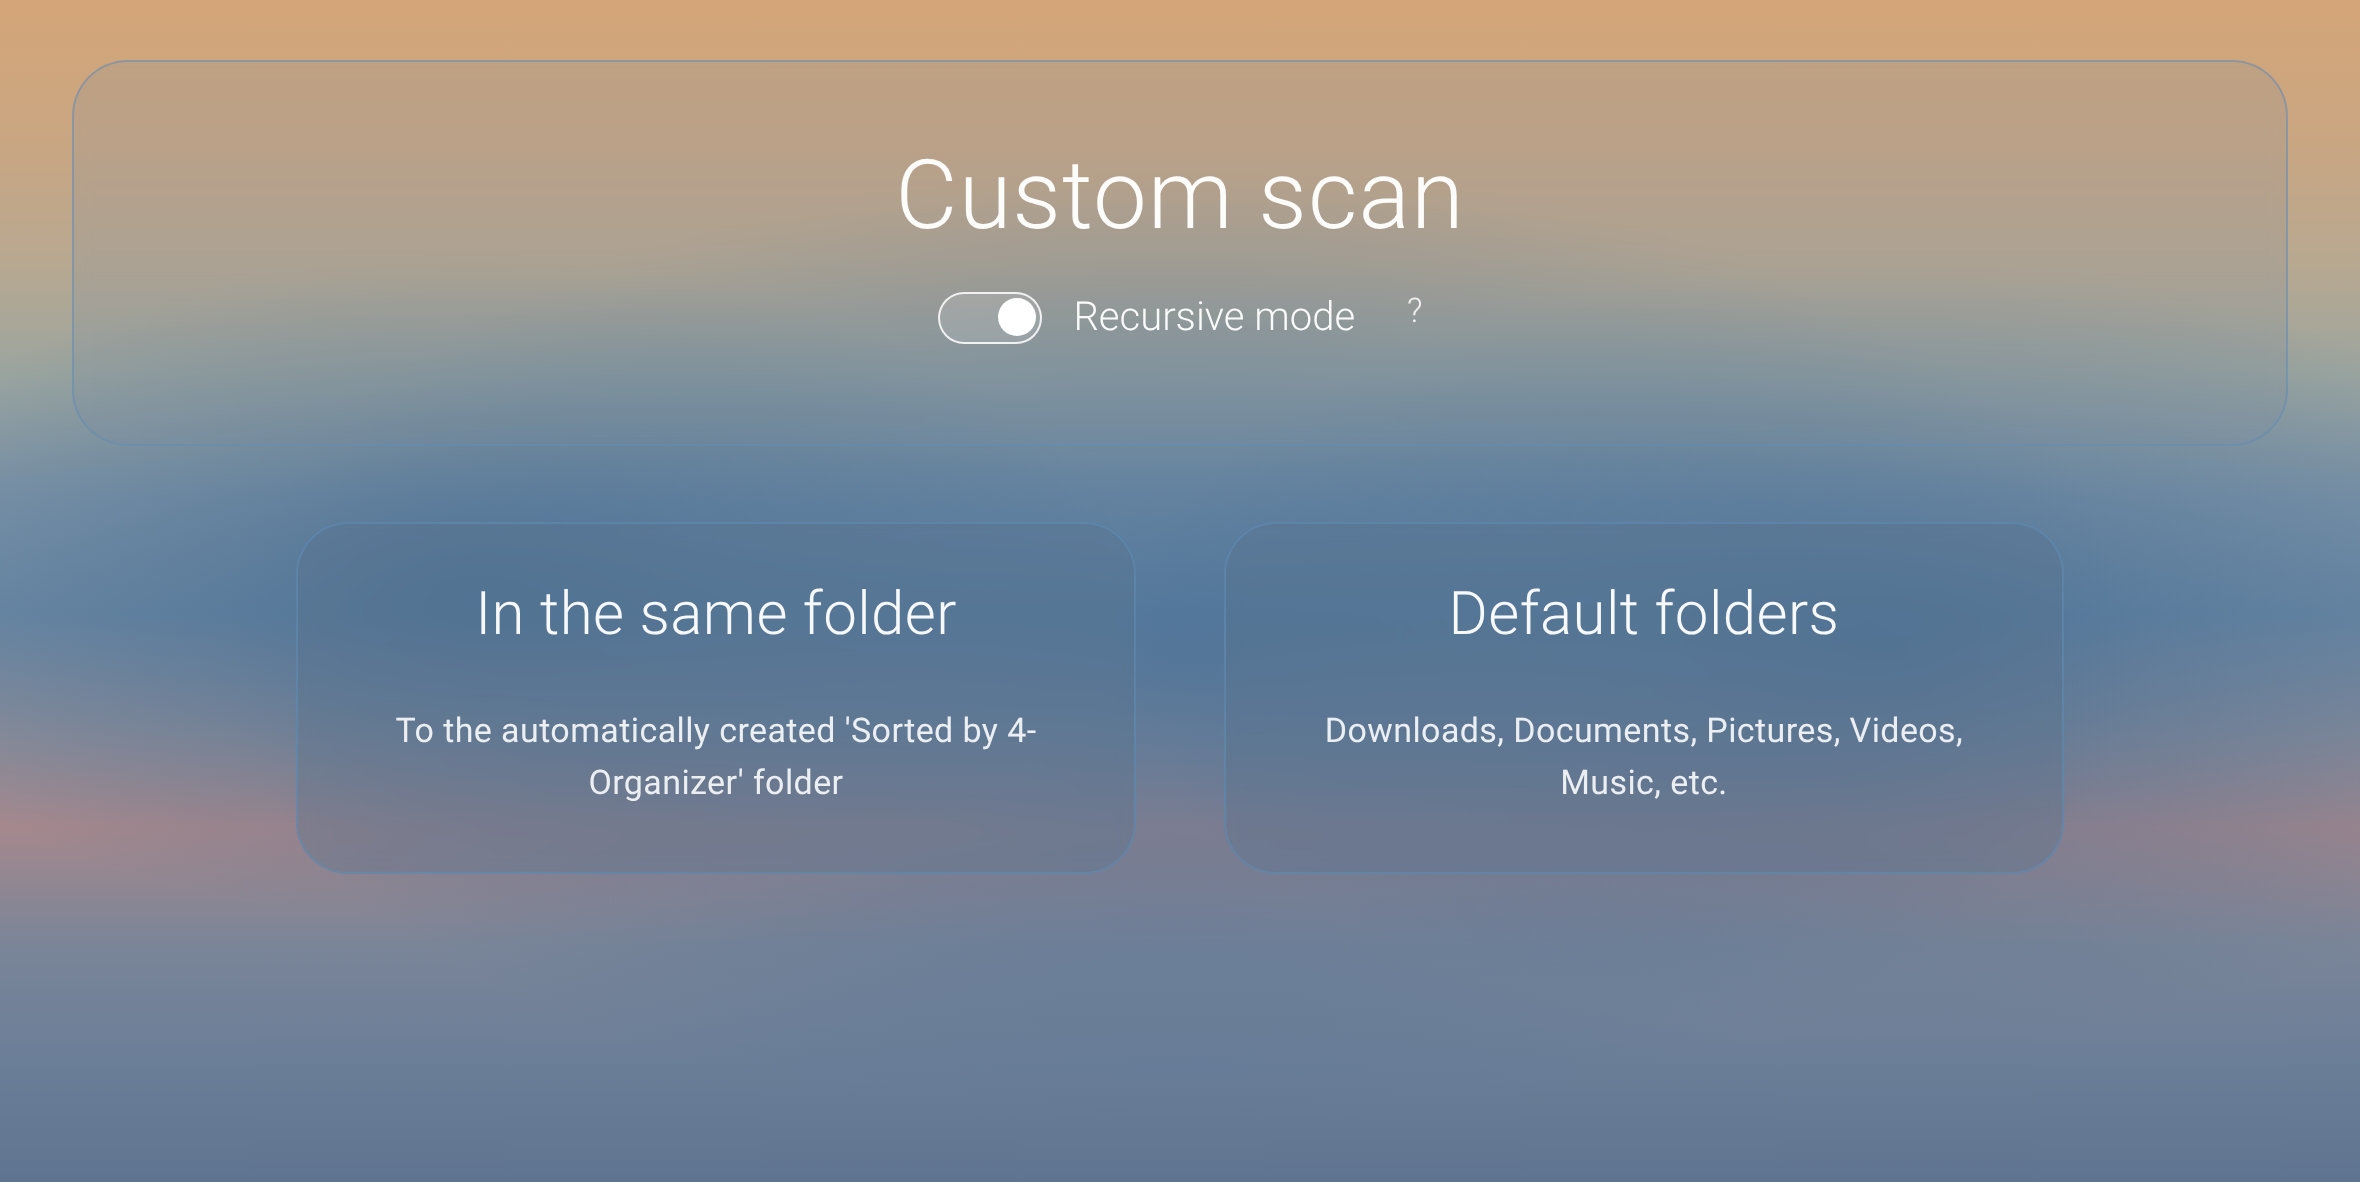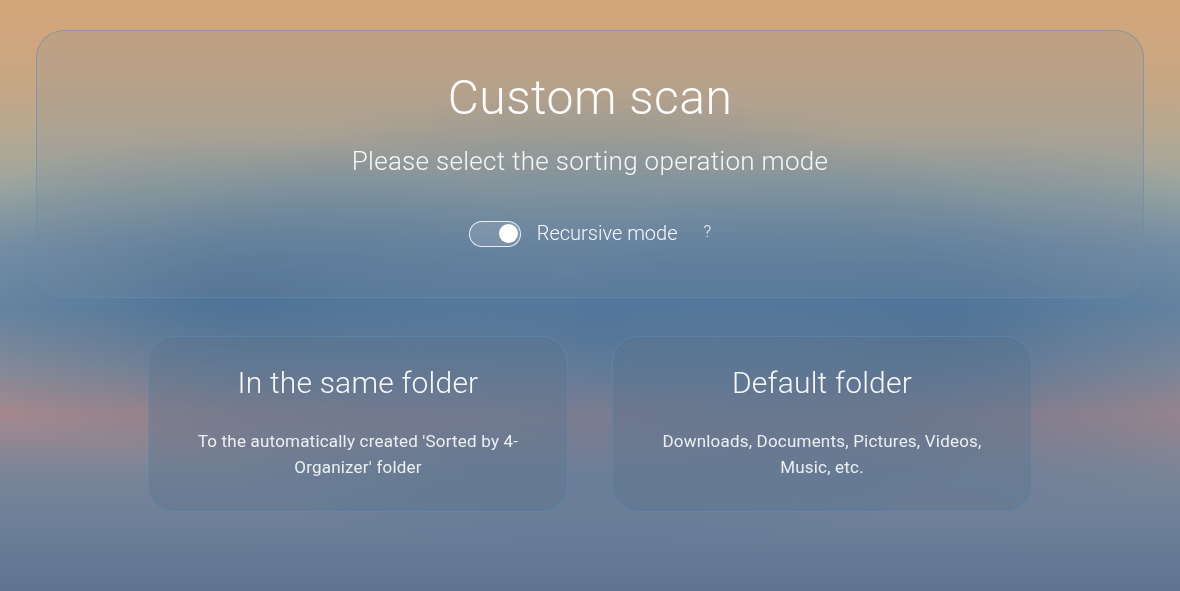--- a/index.html
+++ b/index.html
@@ -146,33 +146,32 @@
   letter-spacing: 0.2px;
   margin-top: 12px;
 }
 </style>
 </head>
 <body>
 
 <div class="container">
   <div class="top-card">
     <h1 class="title">Custom scan</h1>
-    <p class="subtitle">Please select the sorting operation mode</p>
     <div class="toggle-row">
       <div class="toggle">
         <div class="toggle-knob"></div>
       </div>
       <span class="toggle-label">Recursive mode</span>
       <span class="help">?</span>
     </div>
   </div>
 
   <div class="options-row">
     <div class="option-card">
       <div class="option-title">In the same folder</div>
       <div class="option-desc">To the automatically created 'Sorted by 4-Organizer' folder</div>
     </div>
     <div class="option-card">
-      <div class="option-title">Default folder</div>
+      <div class="option-title">Default folders</div>
       <div class="option-desc">Downloads, Documents, Pictures, Videos, Music, etc.</div>
     </div>
   </div>
 </div>
 
 </body></html>

